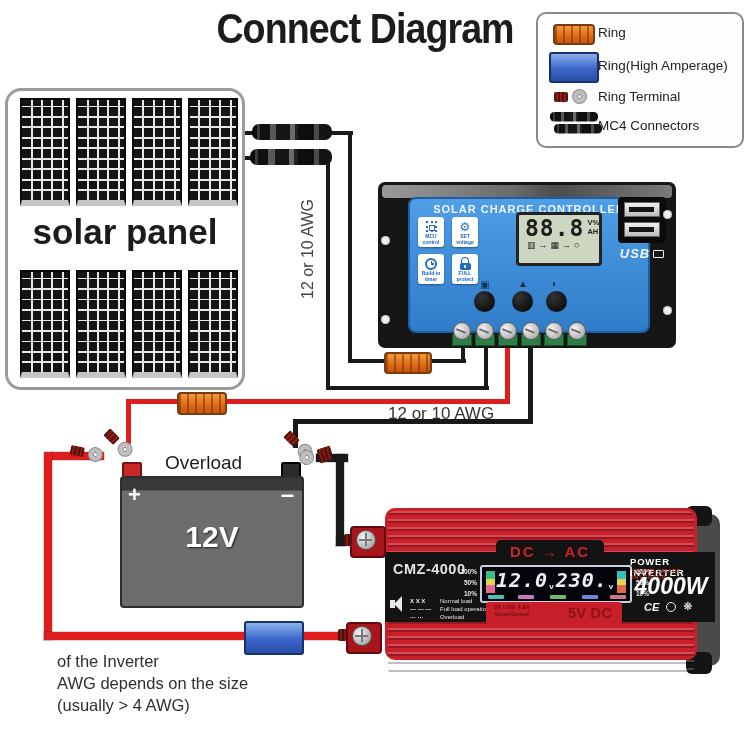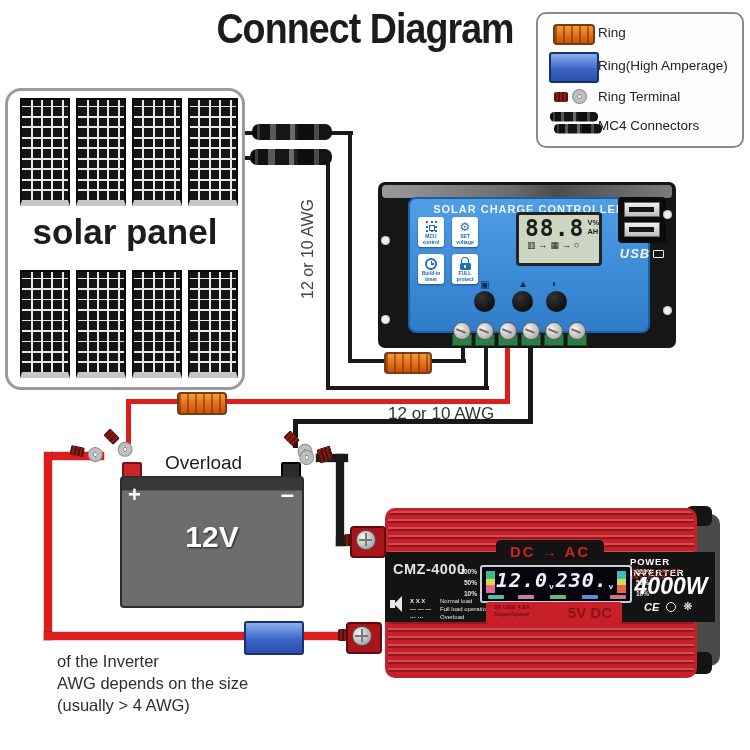--- a/index.html
+++ b/index.html
@@ -70,21 +70,21 @@
   .screwT{position:absolute;width:16px;height:16px;border-radius:50%;border:1px solid #5d5d5d;z-index:4;
     background:radial-gradient(circle at 35% 35%,#f4f4f4,#9a9a9a);}
   .screwT::after{content:"";position:absolute;left:2px;top:6.5px;width:10px;height:2px;background:#6b6b6b;transform:rotate(22deg);}
   
   #battbox{position:absolute;left:120px;top:476px;width:180px;height:128px;border:2px solid #2e2e2e;border-radius:4px;z-index:3;
     background:linear-gradient(180deg,#383838 0 12px,#6d6d6d 13px);}
   .post{position:absolute;width:16px;height:16px;border-radius:2px;z-index:2;}
   
   #inv-strip{position:absolute;left:692px;top:514px;width:28px;height:152px;background:#4a4a4a;border-radius:0 10px 10px 0;z-index:2;}
   .inv-corner{position:absolute;width:26px;height:20px;background:#141414;border-radius:6px;z-index:2;}
-  #invbody{position:absolute;left:385px;top:508px;width:312px;height:170px;background:#c8202a;border-radius:10px;z-index:3;}
+  #invbody{position:absolute;left:385px;top:508px;width:312px;height:152px;background:#c8202a;border-radius:10px;z-index:3;}
   .fins{position:absolute;left:3px;width:306px;border-radius:6px;
     background-image:repeating-linear-gradient(180deg,rgba(255,255,255,.20) 0 2px,rgba(0,0,0,.25) 2px 4px,transparent 4px 8px);}
   #band{position:absolute;left:0;top:44px;width:330px;height:70px;background:#131313;z-index:4;}
   #topbump{position:absolute;left:111px;top:32px;width:108px;height:14px;background:#131313;border-radius:5px 5px 0 0;z-index:4;}
   .dcac{position:absolute;left:111px;top:35px;width:108px;text-align:center;font-size:15px;font-weight:bold;color:#cf2129;letter-spacing:2px;z-index:5;}
   .model{position:absolute;left:8px;top:53px;font-size:14.5px;font-weight:bold;color:#e5e5e5;letter-spacing:.5px;z-index:5;}
   .pct{position:absolute;font-size:6.5px;font-weight:bold;color:#e8e8e8;z-index:5;}
   #invlcd{position:absolute;left:95px;top:57px;width:152px;height:38px;background:#04040a;border:2px solid #c8cfdd;border-radius:3px;z-index:5;box-sizing:border-box;padding-left:28px;}
   .lbar{position:absolute;top:4px;width:9px;height:22px;background:linear-gradient(180deg,#35c08a 0 35%,#ded84a 35% 65%,#e26a9a 65%);}
   .lbar.r{background:linear-gradient(180deg,#35c0c0 0 35%,#ded84a 35% 65%,#e2664a 65%);}

